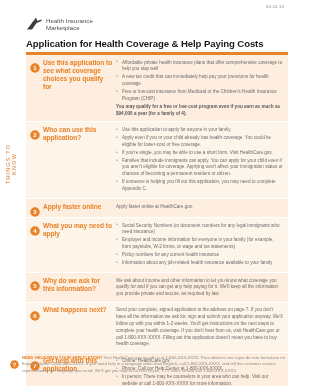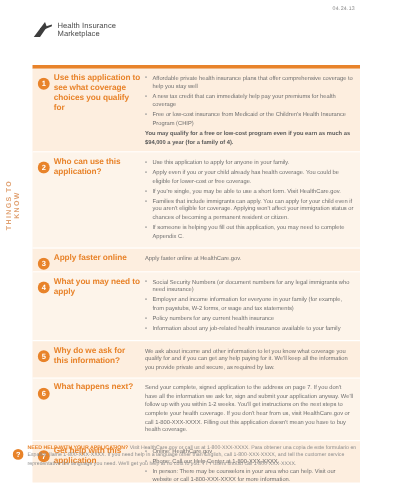--- a/index.html
+++ b/index.html
@@ -100,20 +100,21 @@
         <path d="M2 27 L20 3 L23 11 L12 27 Z" fill="#3d3d3d"></path>
         <path d="M12 13 L31 7 L31 10 L14 17 Z" fill="#3d3d3d"></path>
       </svg>
     </span>
     <span class="logo-text">
       <div>Health Insurance</div>
       <div>Marketplace</div>
     </span>
   </div>
 
+  <div class="doc-title">Application for Health Coverage &amp; Help Paying Costs</div>
   <div class="title-rule"></div>
 
   <div class="things-to-know">THINGS TO KNOW</div>
 
   <div class="sections">
 
     <div class="section">
       <div class="sec-left">
         <span class="badge">
           <svg viewBox="0 0 20 20" width="10" height="10">

